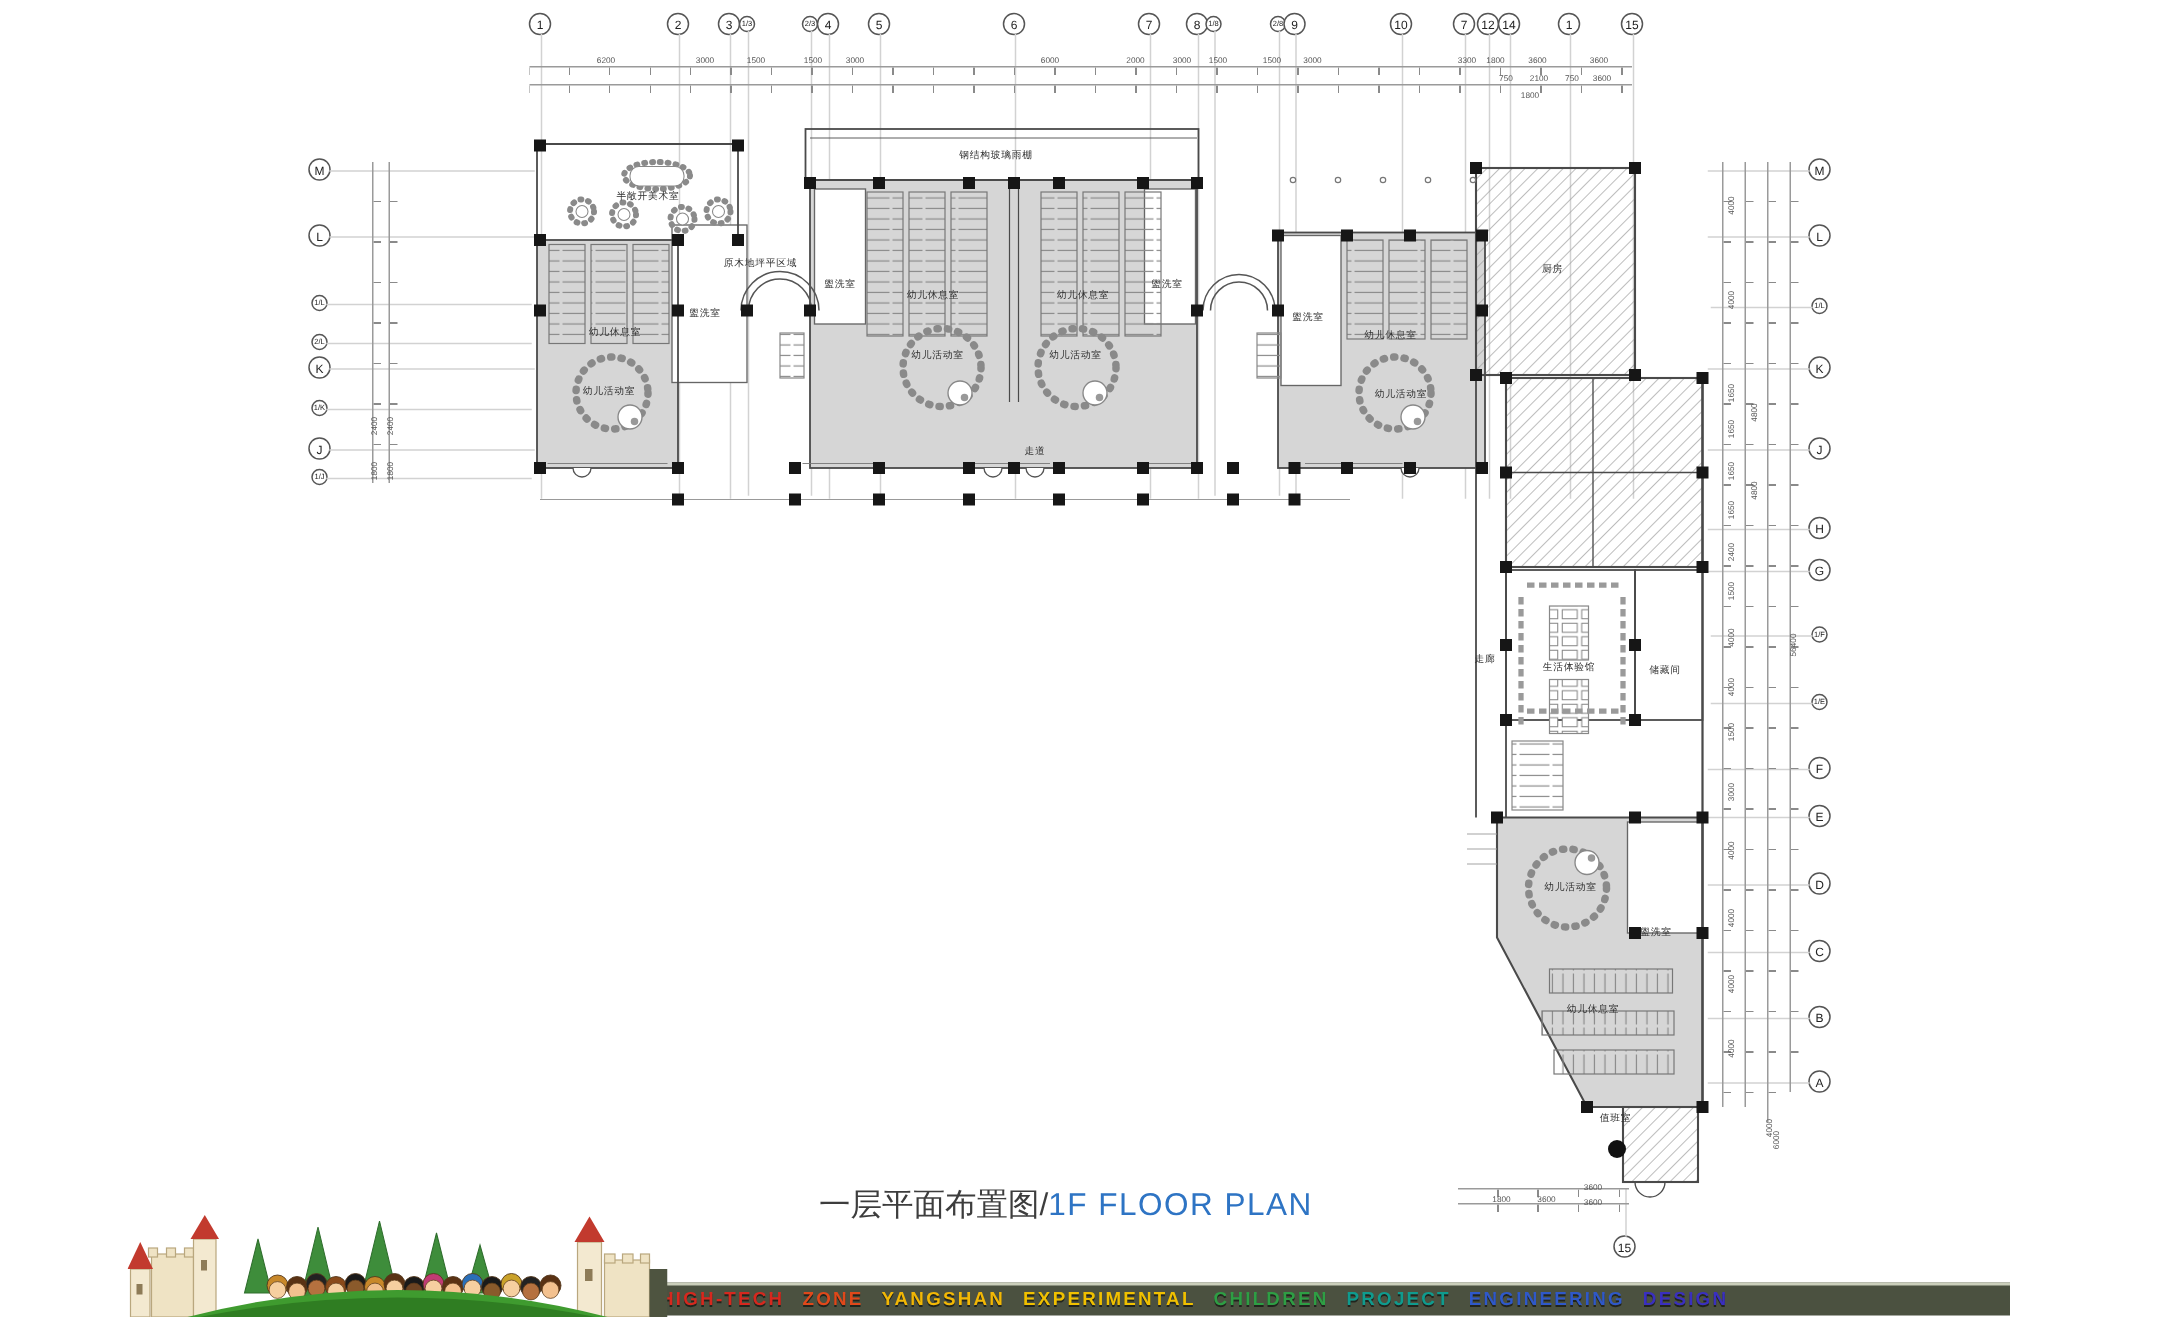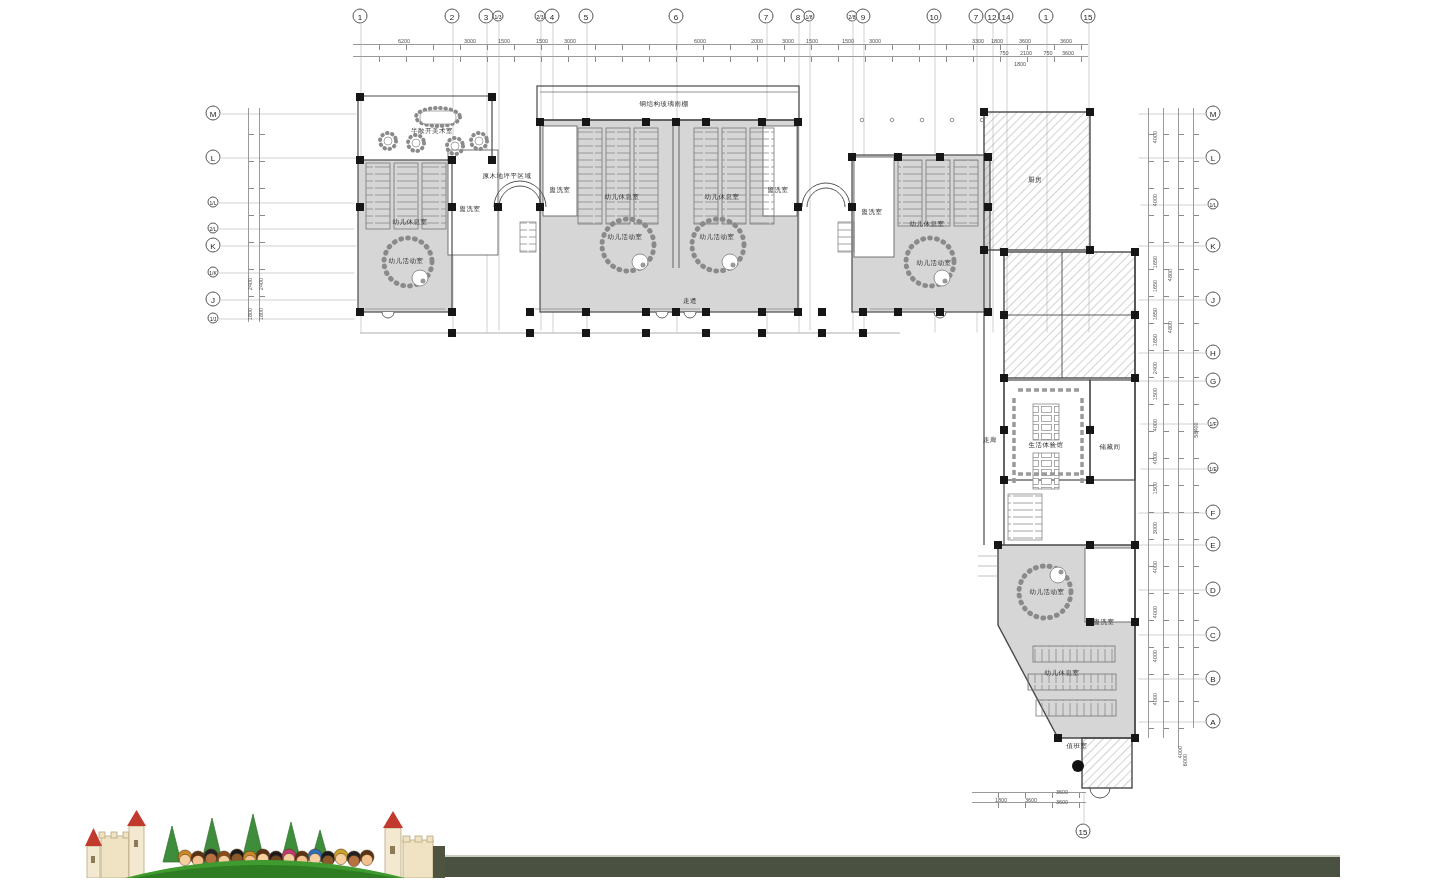--- a/index.html
+++ b/index.html
@@ -411,22 +411,35 @@
       <span class="dim rot" style="left: 261px; top: 284px;">2400</span>
       <span class="dim rot" style="left: 261px; top: 314px;">1800</span>
     </div>
   <div class="layer lbls">
       <span class="dim" style="left: 1001px; top: 800px;">1800</span>
       <span class="dim" style="left: 1031px; top: 800px;">3600</span>
       <span class="dim" style="left: 1062px; top: 792px;">3600</span>
       <span class="dim" style="left: 1062px; top: 802px;">3600</span>
     </div>
 
+  <div class="sheet-title">
+    <span class="zh">一层平面布置图/</span><span class="en">1F FLOOR PLAN</span>
+  </div>
 
   <div class="band"></div>
+  <div class="band-words">
+      <span class="" style="color: rgb(214, 40, 30);">HIGH-TECH</span>
+      <span class="" style="color: rgb(224, 72, 26);">ZONE</span>
+      <span class="" style="color: rgb(242, 183, 5);">YANGSHAN</span>
+      <span class="" style="color: rgb(240, 192, 0);">EXPERIMENTAL</span>
+      <span class="" style="color: rgb(46, 158, 68);">CHILDREN</span>
+      <span class="" style="color: rgb(15, 155, 142);">PROJECT</span>
+      <span class="" style="color: rgb(47, 88, 200);">ENGINEERING</span>
+      <span class="" style="color: rgb(58, 47, 191);">DESIGN</span>
+    </div>
 
   <svg class="illus" width="360" height="72" viewBox="0 0 360 72">
     <g>
       <rect x="16" y="30" width="28" height="42" fill="#efe3c4" stroke="#b9a77e" stroke-width="0.8"></rect>
       <rect x="14" y="26" width="6" height="6" fill="#efe3c4" stroke="#b9a77e" stroke-width="0.8"></rect>
       <rect x="26" y="26" width="6" height="6" fill="#efe3c4" stroke="#b9a77e" stroke-width="0.8"></rect>
       <rect x="38" y="26" width="6" height="6" fill="#efe3c4" stroke="#b9a77e" stroke-width="0.8"></rect>
       <rect x="2" y="40" width="13" height="32" fill="#f3e9d0" stroke="#b9a77e" stroke-width="0.8"></rect>
       <polygon points="0,40 17,40 8.5,22" fill="#c23a2e"></polygon>
       <rect x="44" y="20" width="15" height="52" fill="#f3e9d0" stroke="#b9a77e" stroke-width="0.8"></rect>

